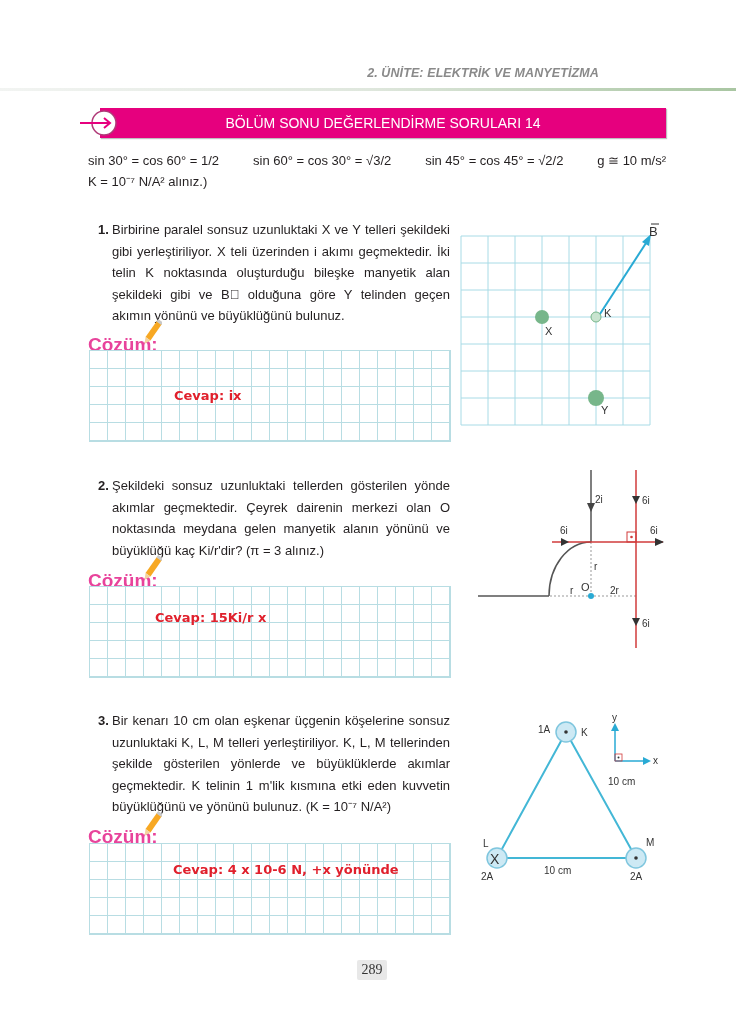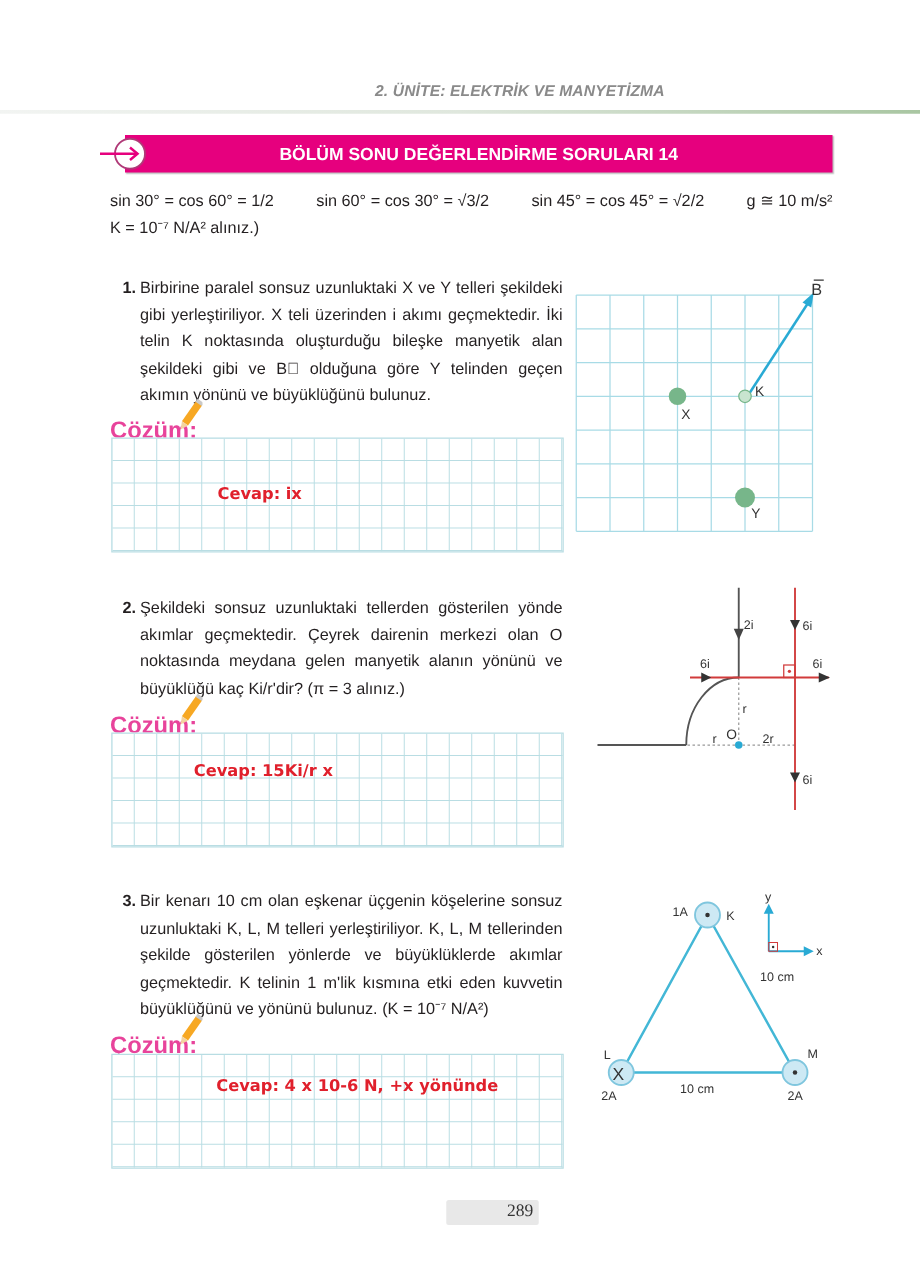--- a/index.html
+++ b/index.html
@@ -1,41 +1,41 @@
 <!DOCTYPE html>
 <html><head>
 <meta charset="utf-8">
 <style>
   html, body { margin: 0; padding: 0; background: #ffffff; }
   body { width: 736px; height: 1024px; position: relative; overflow: hidden; font-family: "Liberation Sans", sans-serif; color: #231f20; }
   .abs { position: absolute; }
 
-  .unit-header { left: 300px; top: 66px; width: 366px; text-align: left; font-size: 12.5px; font-weight: bold; font-style: italic; color: #8a8a8a; letter-spacing: 0.1px; }
+  .unit-header { left: 300px; top: 66px; width: 366px; text-align: center; font-size: 12.5px; font-weight: bold; font-style: italic; color: #8a8a8a; letter-spacing: 0.1px; }
   .header-rule { left: 0; top: 88px; width: 736px; height: 3px; background: linear-gradient(to right, #f2f4f2 0%, #dfe7dd 50%, #a9c6a2 100%); }
 
   .banner { left: 100px; top: 108px; width: 566px; height: 30px; background: #e6007e; box-shadow: 1px 1px 1px rgba(0,0,0,0.25); }
-  .banner-title { left: 100px; top: 108px; width: 566px; height: 30px; line-height: 30px; text-align: center; color: #fff; font-weight: bold; font-size: 14px; }
+  .banner-title { left: 100px; top: 108px; width: 566px; height: 30px; line-height: 30px; text-align: center; color: #fff; font-weight: normal; font-size: 14px; }
   .banner-icon { left: 78px; top: 106px; }
 
   .intro { left: 88px; top: 150px; width: 578px; font-size: 13px; line-height: 21px; text-align: justify; }
   .intro p { margin: 0; }
   .intro .indent { text-indent: 30px; }
   .spread { display: flex; justify-content: space-between; align-items: flex-end; }
 
   .question { font-size: 13px; line-height: 21.5px; text-align: justify; }
   .q-num { position: absolute; left: 0; font-weight: bold; }
   .q-body { margin-left: 14px; }
 
   .cozum { font-weight: bold; color: #e8439b; font-size: 19px; }
   .grid-box { background-color: #fff; border: 1px solid #b8dde3;
     background-image: linear-gradient(#b8dde3 1px, transparent 1px), linear-gradient(90deg, #b8dde3 1px, transparent 1px);
     background-size: 18px 18px; background-position: -1px -1px; }
   .answer { color: #e0202c; font-weight: bold; font-size: 13px; font-family: "DejaVu Sans", sans-serif; }
 
-  .page-num { left: 357px; top: 960px; width: 30px; height: 20px; background: #e8e8e8; border-radius: 2px; text-align: center; font-family: "Liberation Serif", serif; font-size: 14px; line-height: 20px; color: #333; padding-left: 44px; }
+  .page-num { left: 357px; top: 960px; width: 30px; height: 20px; background: #e8e8e8; border-radius: 2px; text-align: center; font-family: "Liberation Serif", serif; font-size: 14px; line-height: 20px; color: #333; }
 
   svg text { font-family: "Liberation Sans", sans-serif; }
 </style>
 </head>
 <body>
 
 <div class="abs unit-header">2. ÜNİTE: ELEKTRİK VE MANYETİZMA</div>
 <div class="abs header-rule"></div>
 
 <div class="abs banner"></div>

